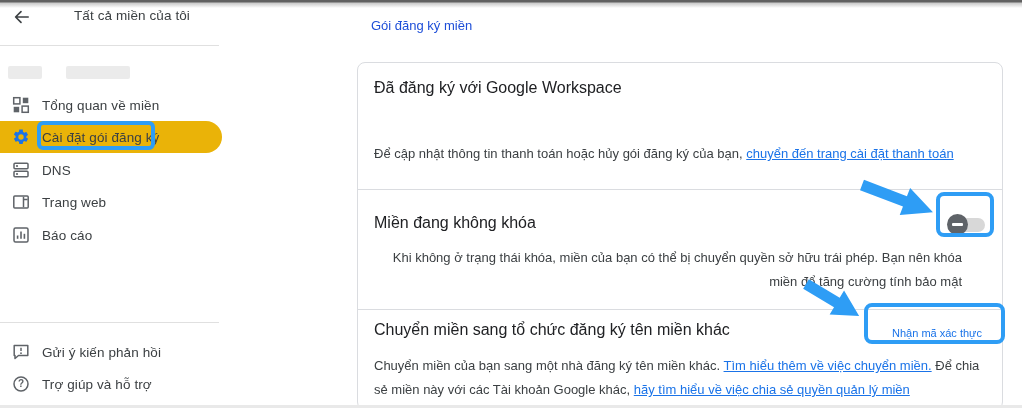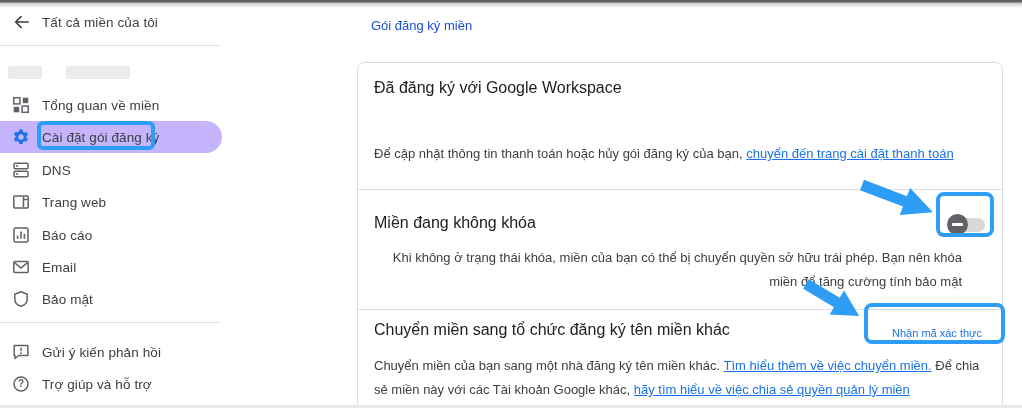--- a/index.html
+++ b/index.html
@@ -6,23 +6,23 @@
   #app{
     position:relative;width:1022px;height:408px;background:#fff;overflow:hidden;
     font-family:"Liberation Sans",sans-serif;-webkit-font-smoothing:antialiased;
   }
   .top-edge{position:absolute;top:0;left:0;right:0;height:8px;
     background:linear-gradient(to bottom,#616161 0px,#616161 2px,#c9c9c9 3px,#ffffff 8px);}
   .bottom-edge{position:absolute;bottom:0;left:0;right:0;height:3px;background:#e9e9e9;}
 
   
   .hdivider{position:absolute;left:0;width:219px;height:1px;background:#e0e0e0;}
-  .back-row{position:absolute;left:0;top:8px;width:222px;height:28px;display:flex;align-items:center;cursor:pointer;}
+  .back-row{position:absolute;left:0;top:8px;width:222px;height:28px;display:flex;align-items:flex-start;cursor:pointer;gap:32px;}
   .nav-item{position:absolute;left:0;width:222px;height:32px;display:flex;align-items:center;cursor:pointer;}
-  .nav-item.selected{background:#c4b5fd;border-radius:0 16px 16px 0;}
+  .nav-item.selected{background:#eab308;border-radius:0 16px 16px 0;}
   .nav-icon{margin-left:12px;width:18px;height:18px;flex:0 0 18px;display:flex;align-items:center;justify-content:center;}
   .nav-label{margin-left:12px;font-size:13.5px;color:#3c4043;letter-spacing:.1px;white-space:nowrap;}
   .redact{position:absolute;height:13px;background:#ebebeb;border-radius:2px;}
 
   
   .main-header{position:absolute;left:371px;top:18px;font-size:13px;color:#1d4ed8;}
   .card{position:absolute;left:357px;top:62px;width:646px;height:348px;
     border:1px solid #dadce0;border-radius:8px;box-sizing:border-box;background:#fff;}
   .card .sec-title{position:absolute;left:16px;font-size:16px;color:#202124;font-weight:400;white-space:nowrap;}
   .card .body-text{position:absolute;left:16px;font-size:13px;color:#3c4043;line-height:24px;}
@@ -115,38 +115,21 @@
       <svg width="18" height="18" viewBox="0 0 18 18">
         <rect x="2" y="2" width="14" height="14" rx="1.5" fill="none" stroke="#5f6368" stroke-width="1.5"></rect>
         <line x1="5.6" y1="12.8" x2="5.6" y2="9.5" stroke="#5f6368" stroke-width="1.6"></line>
         <line x1="9" y1="12.8" x2="9" y2="5.5" stroke="#5f6368" stroke-width="1.6"></line>
         <line x1="12.4" y1="12.8" x2="12.4" y2="7.8" stroke="#5f6368" stroke-width="1.6"></line>
       </svg>
     </span>
     <span class="nav-label">Báo cáo</span>
   </div>
 
-  <div class="nav-item" style="top:251px">
-    <span class="nav-icon">
-      <svg width="18" height="18" viewBox="0 0 18 18">
-        <rect x="1.8" y="3.4" width="14.4" height="11.2" rx="1" fill="none" stroke="#5f6368" stroke-width="1.5"></rect>
-        <polyline points="2.5,4.6 9,10 15.5,4.6" fill="none" stroke="#5f6368" stroke-width="1.5"></polyline>
-      </svg>
-    </span>
-    <span class="nav-label">Email</span>
-  </div>
 
-  <div class="nav-item" style="top:283px">
-    <span class="nav-icon">
-      <svg width="18" height="18" viewBox="0 0 18 18">
-        <path d="M9 1.8 L15.2 4.2 V8.8 C15.2 12.6 12.6 15.4 9 16.3 C5.4 15.4 2.8 12.6 2.8 8.8 V4.2 Z" fill="none" stroke="#5f6368" stroke-width="1.5" stroke-linejoin="round"></path>
-      </svg>
-    </span>
-    <span class="nav-label">Bảo mật</span>
-  </div>
 
   <div class="hdivider" style="top:322px"></div>
 
   <div class="nav-item" style="top:336px">
     <span class="nav-icon">
       <svg width="18" height="18" viewBox="0 0 18 18">
         <path d="M2.2 2.5 H15.8 V12.5 H6.5 L3 15.5 V12.5 H2.2 Z" fill="none" stroke="#5f6368" stroke-width="1.5" stroke-linejoin="round"></path>
         <line x1="9" y1="4.8" x2="9" y2="8" stroke="#5f6368" stroke-width="1.5"></line>
         <circle cx="9" cy="10.2" r="0.9" fill="#5f6368"></circle>
       </svg>

